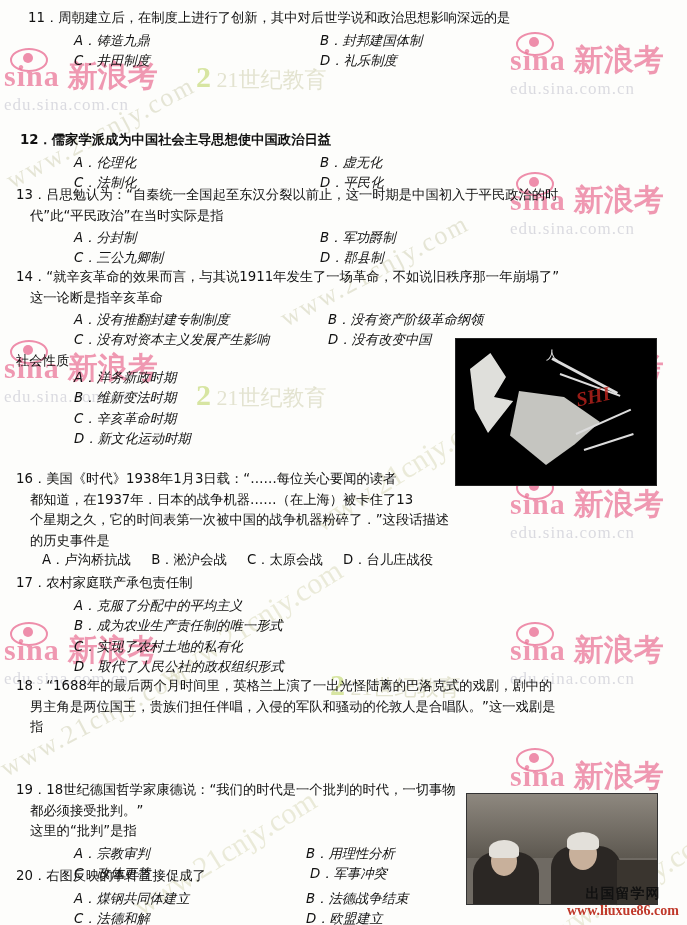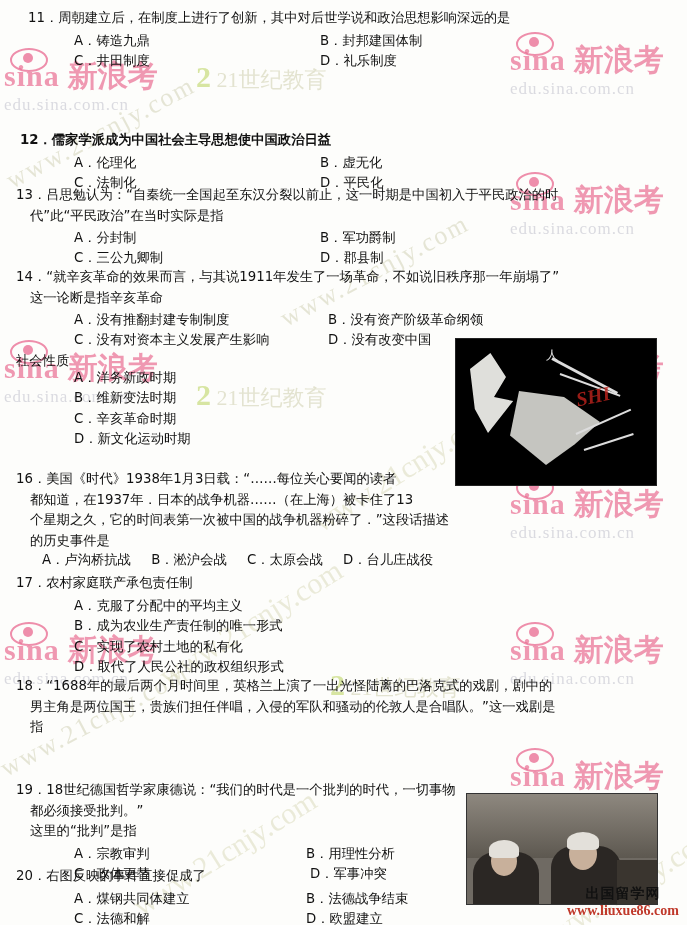--- a/index.html
+++ b/index.html
@@ -112,20 +112,21 @@
     white-space: pre-wrap;
   }
   .opts {
     position: relative;
     margin: 0;
     padding: 0;
   }
   .opt {
     position: absolute;
     white-space: nowrap;
+    font-style: italic;
   }
   .inline-opts {
     padding-left: 26px;
     white-space: nowrap;
   }
   .inline-opts span { margin-right: 16px; }
   .tailline {
     margin: 0;
     padding: 0;
   }

